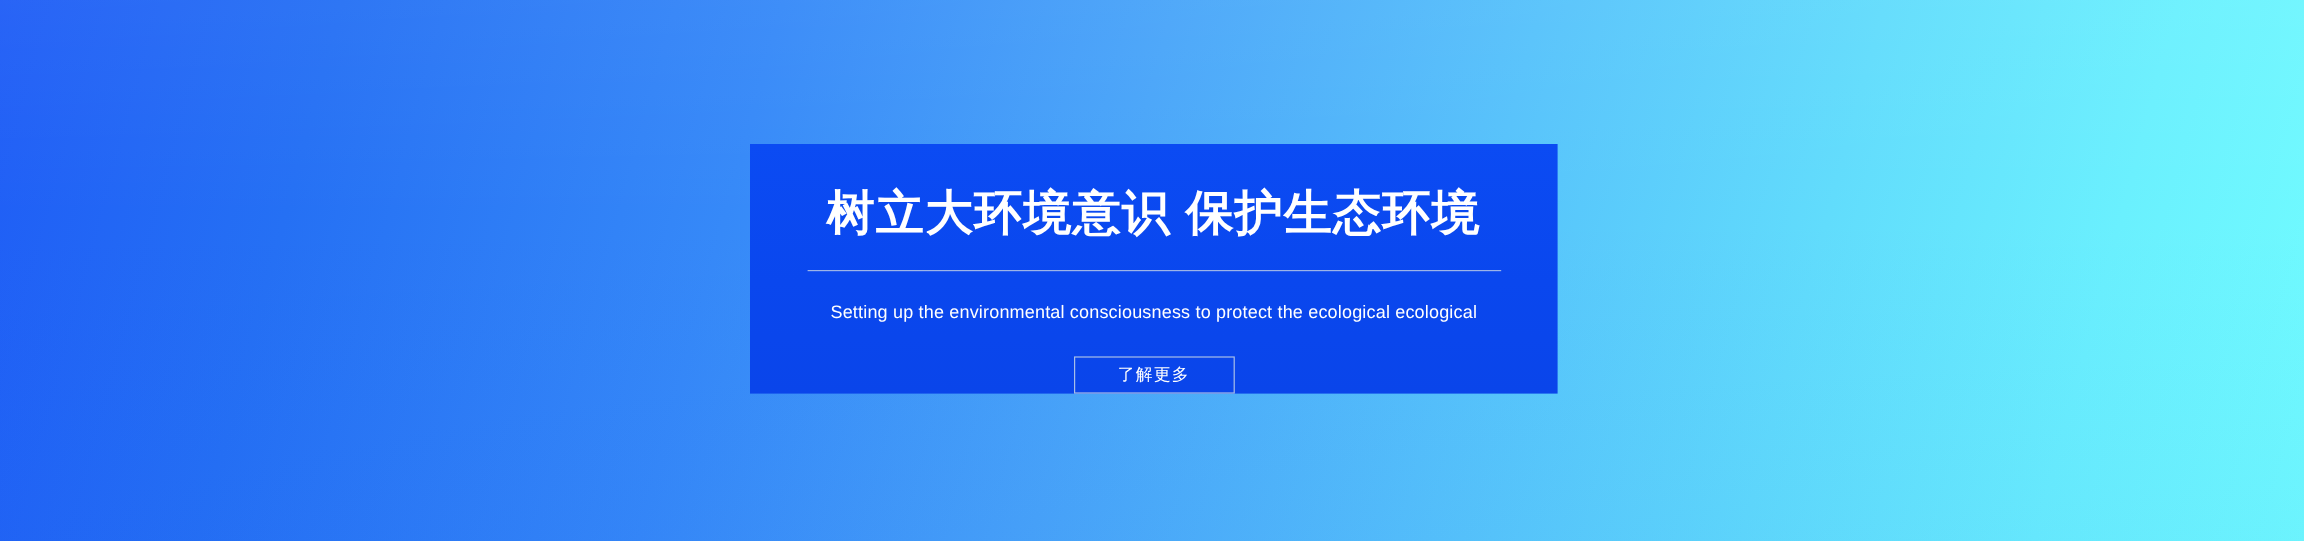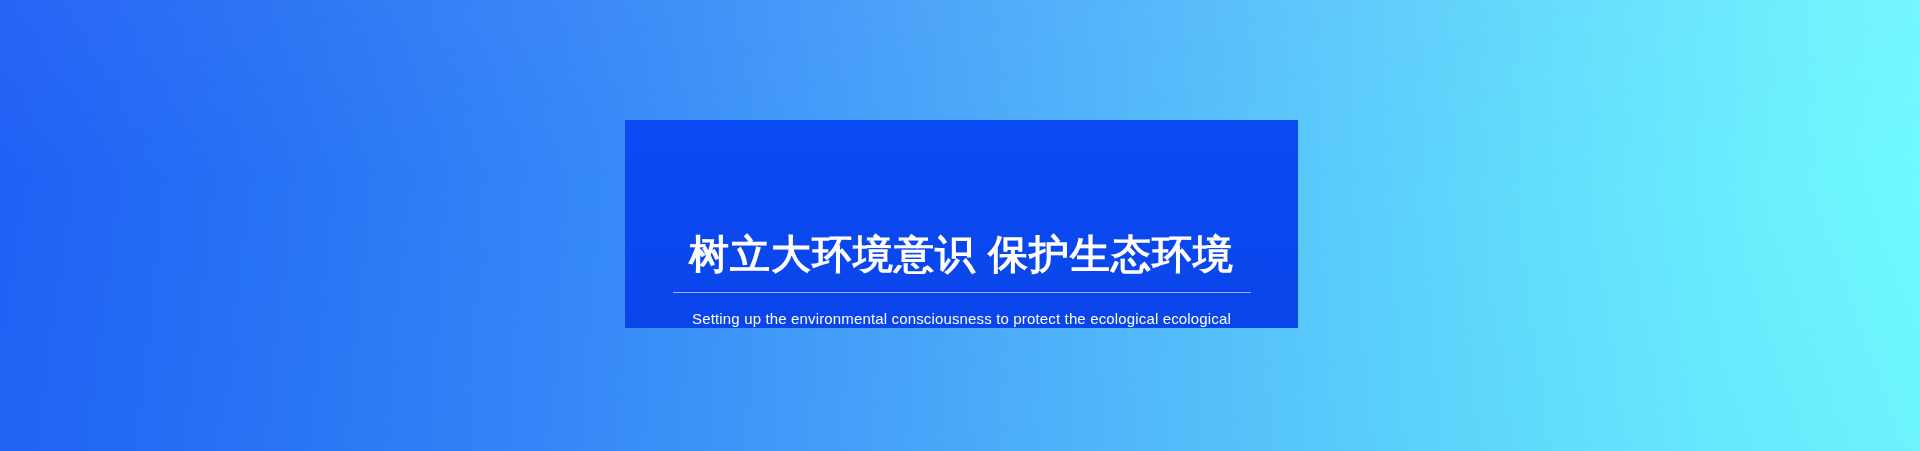--- a/index.html
+++ b/index.html
@@ -47,21 +47,21 @@
     position: absolute;
     left: 625px;
     top: 120px;
     width: 673px;
     height: 208px;
     background: linear-gradient(180deg, #0b4bf3 0%, #0a47ee 55%, #0a45ea 100%);
     box-sizing: border-box;
     display: flex;
     flex-direction: column;
     align-items: center;
-    justify-content: flex-end;
+    justify-content: space-between;
   }
 
   .panel-heading {
     margin: 0;
     padding: 0;
     color: #ffffff;
     font-size: 40px;
     line-height: 1;
     font-weight: bold;
     letter-spacing: 1px;
@@ -115,15 +115,16 @@
   <div class="banner-wash"></div>
 
   <div class="panel">
 
     <h1 class="panel-heading">树立大环境意识 保护生态环境</h1>
 
     <div class="panel-divider"></div>
 
     <p class="panel-subtitle">Setting up the environmental consciousness to protect the ecological ecological</p>
 
+    <button class="panel-cta">了解更多</button>
 
   </div>
 </div>
 
 </body></html>

